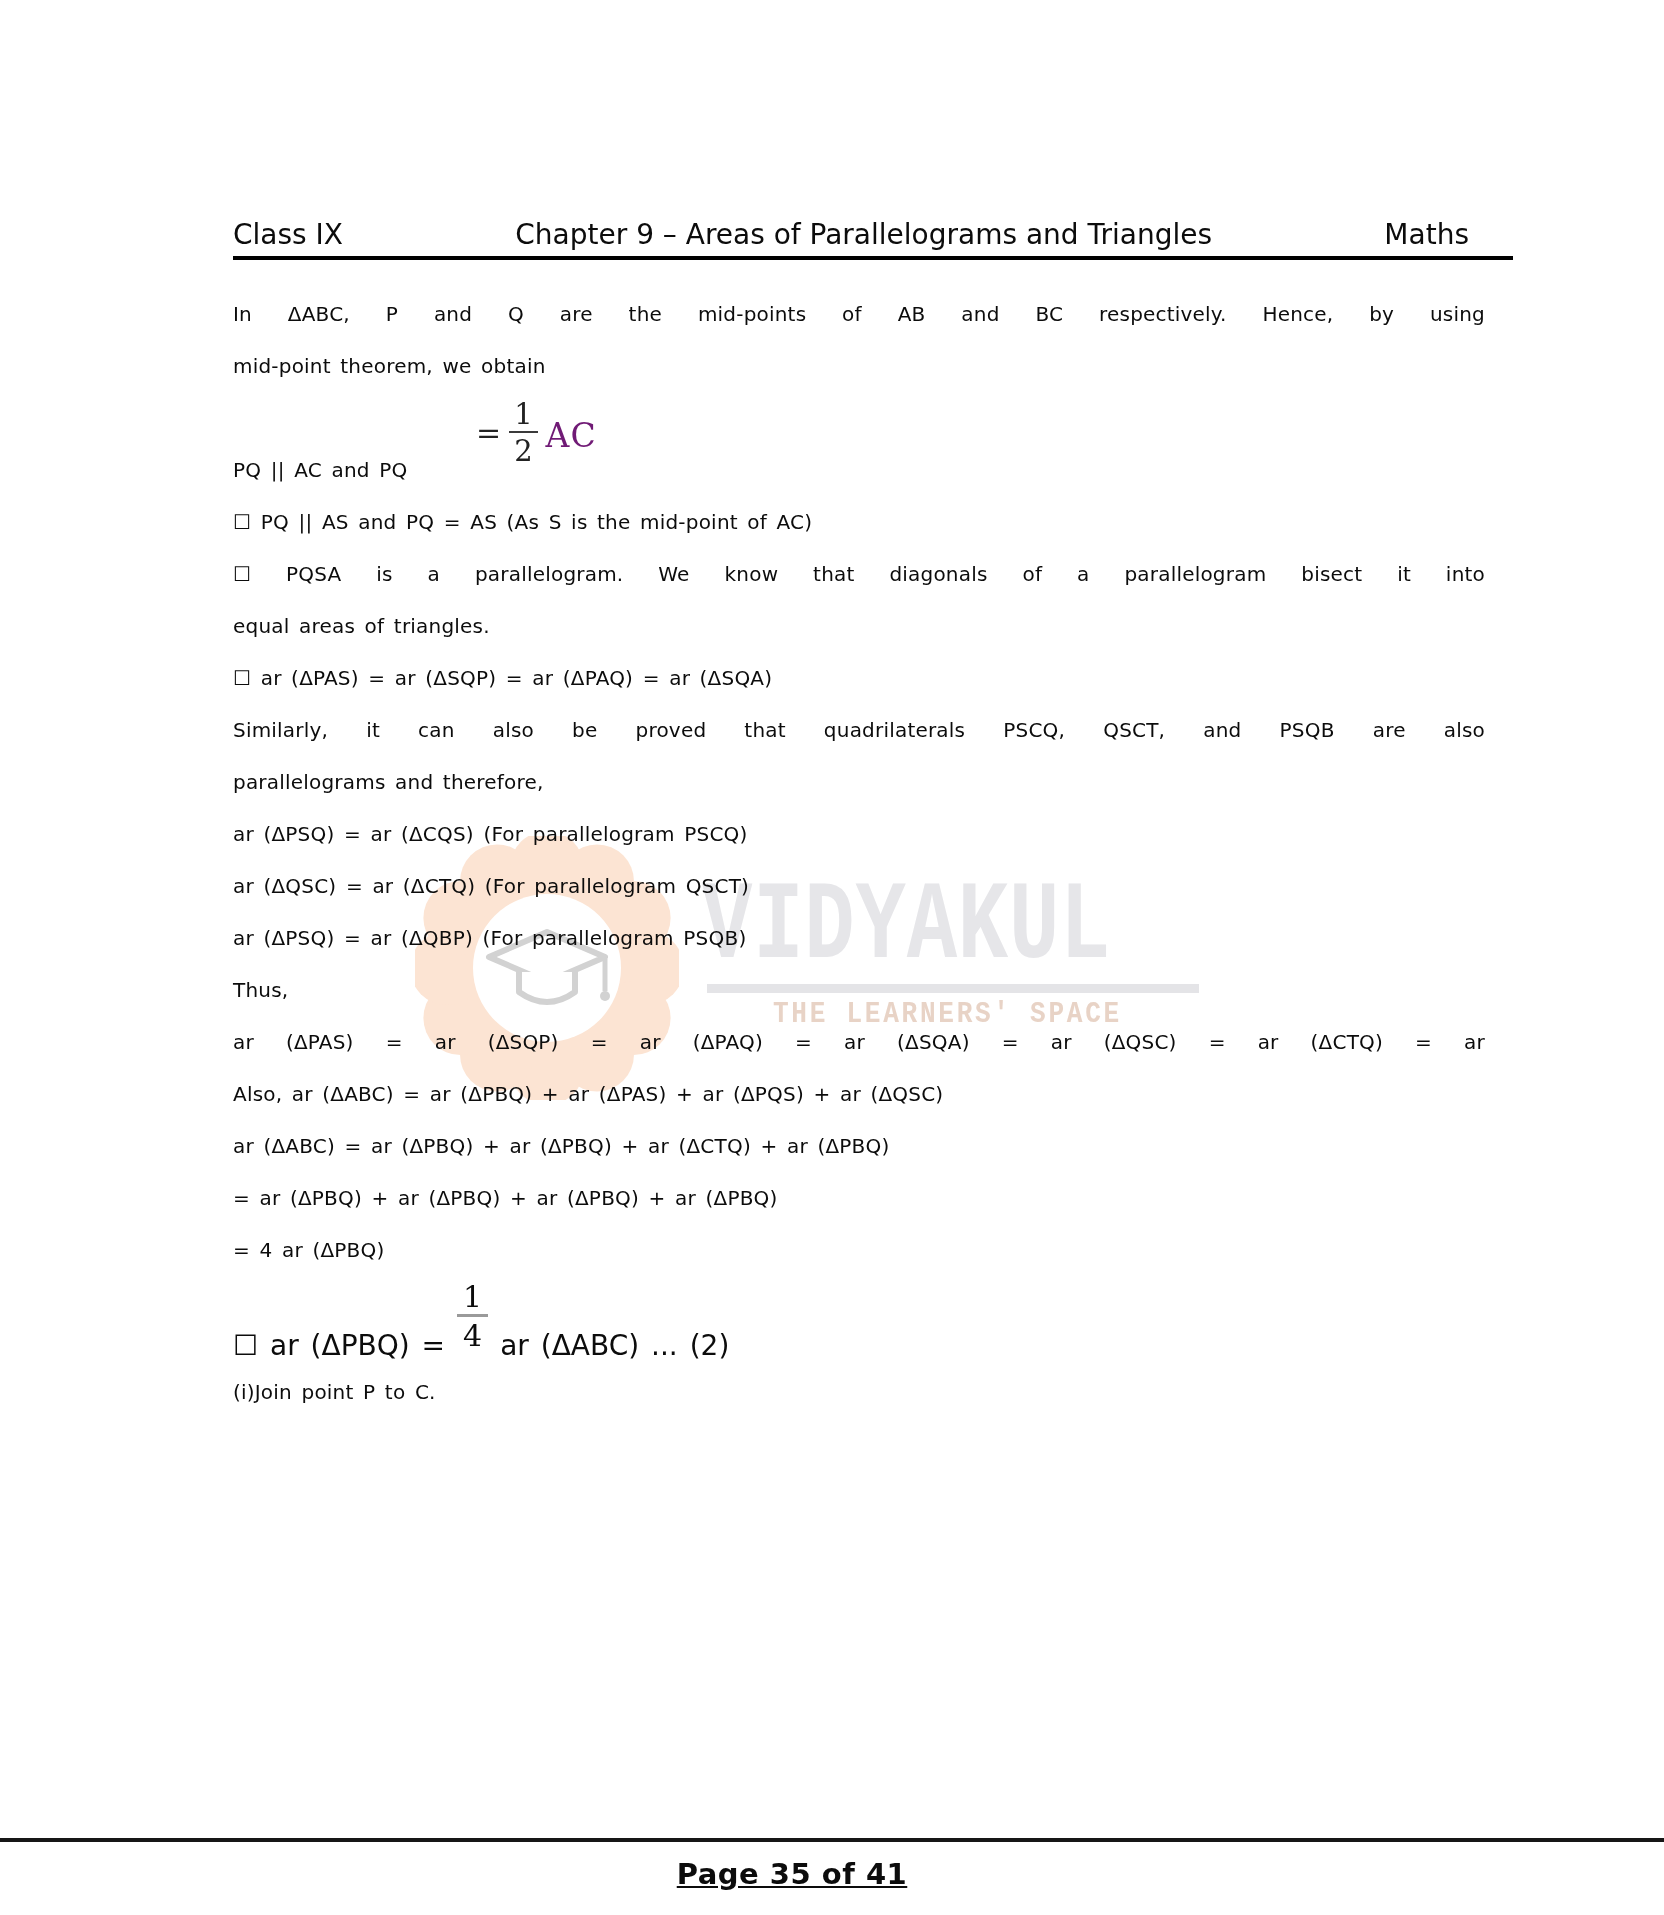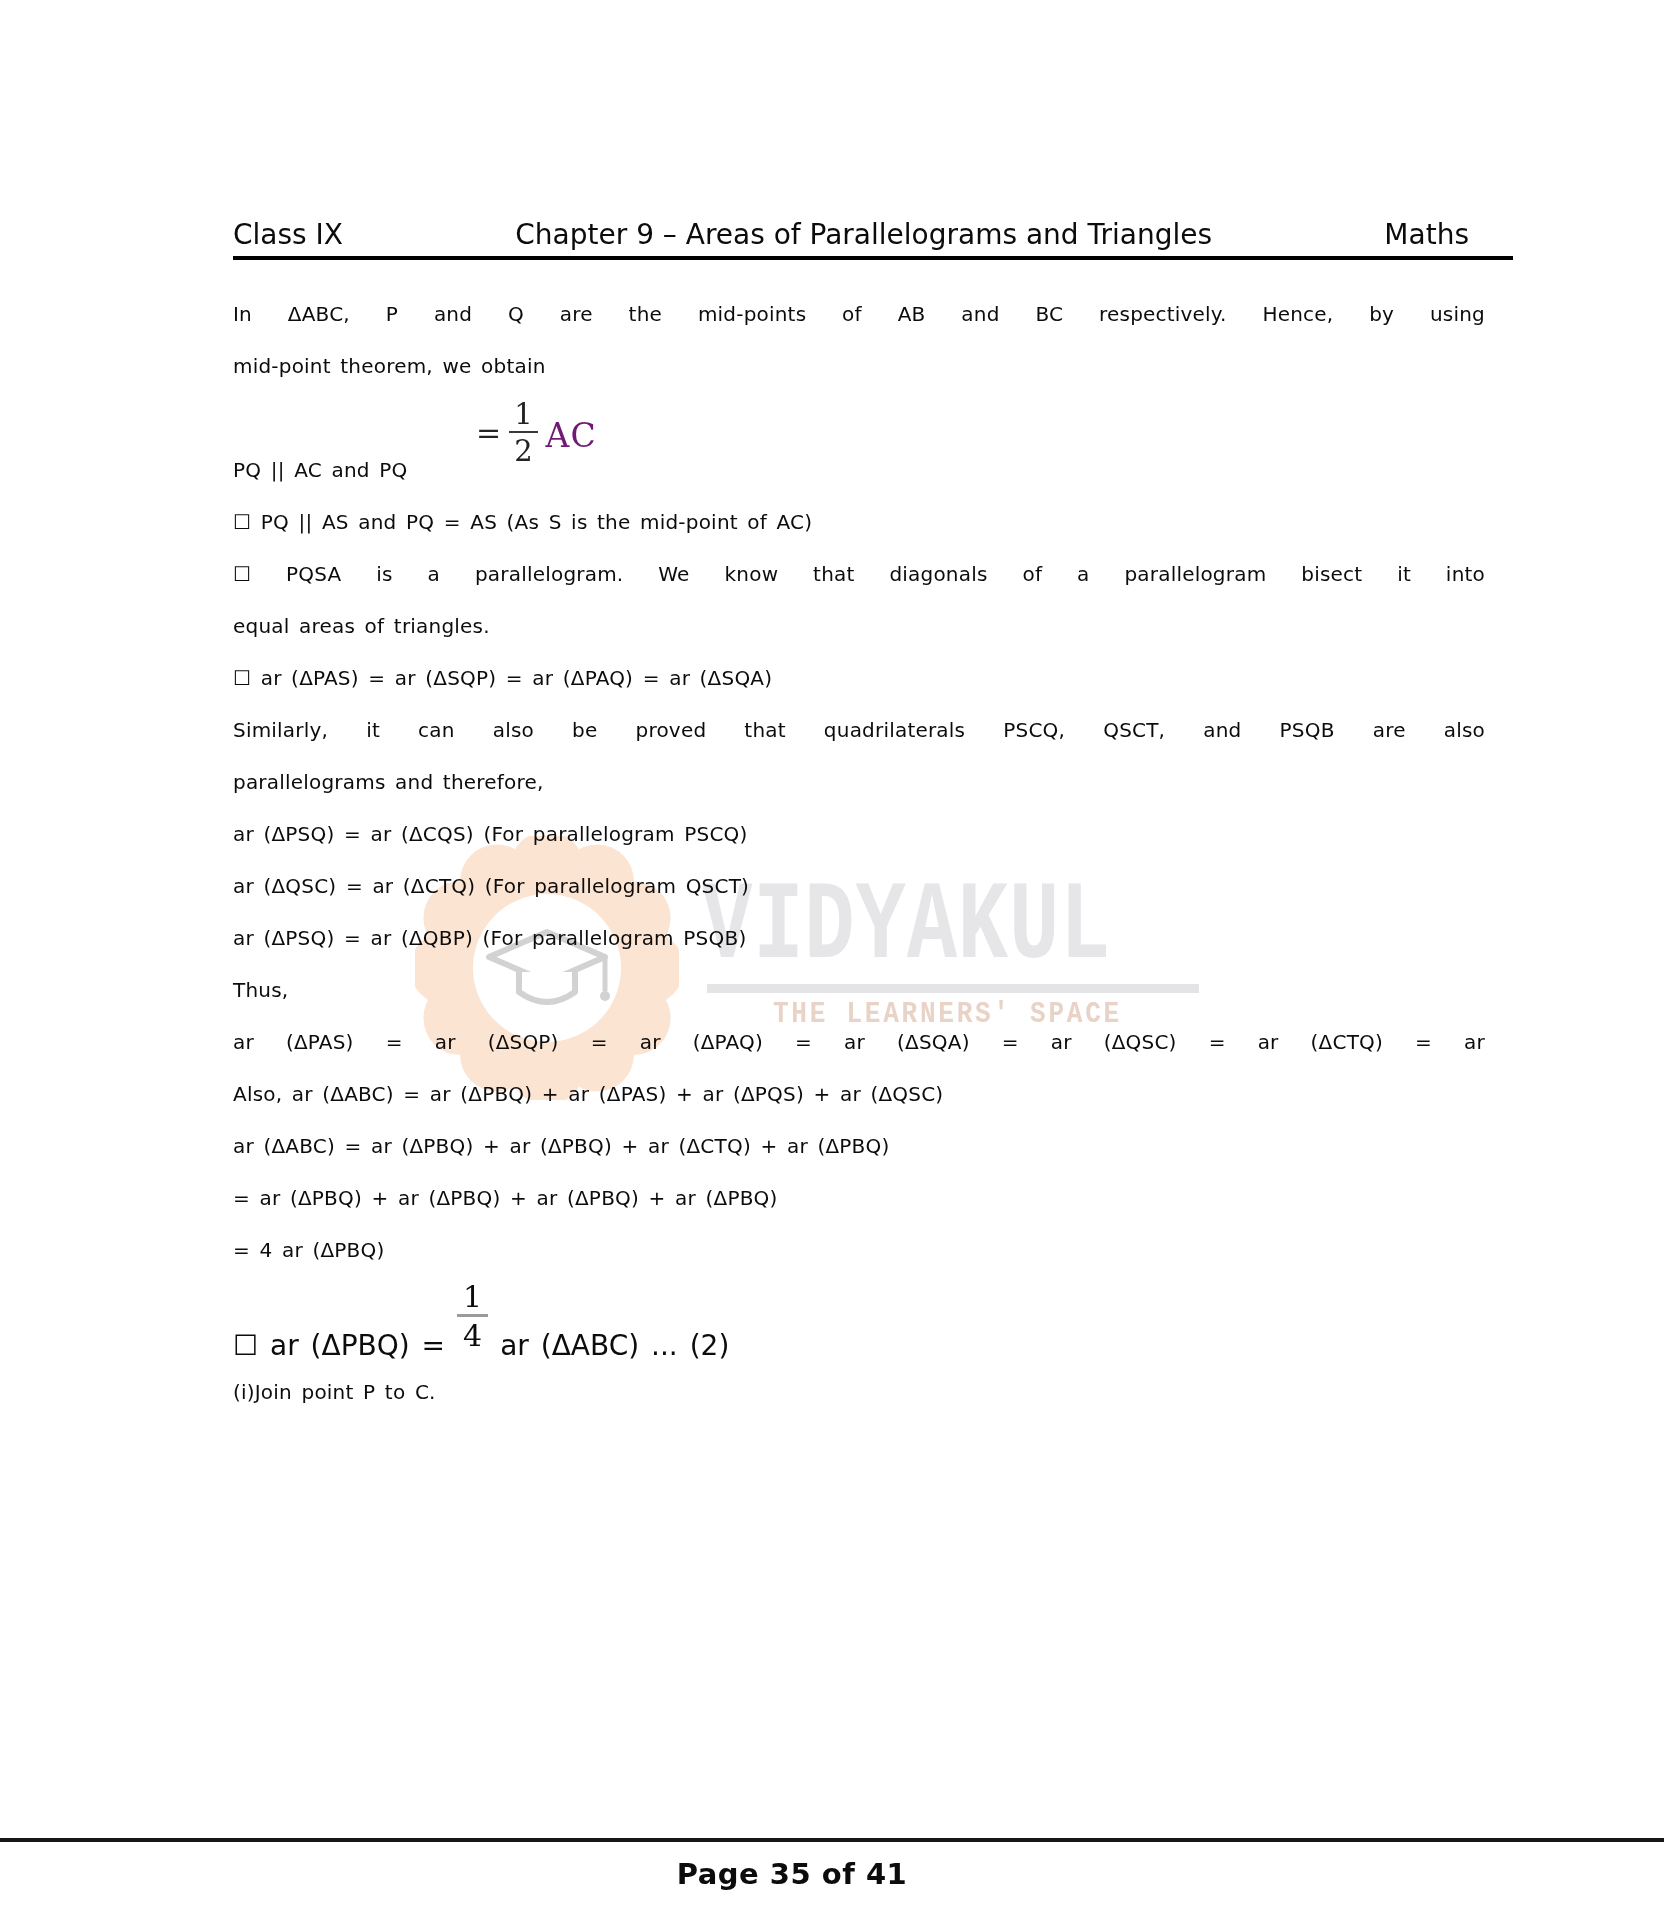--- a/index.html
+++ b/index.html
@@ -62,21 +62,21 @@
     font-size:28px; line-height:52px; white-space:nowrap; word-spacing:3px;
   }
   .frac4 { position:relative; top:-30px; margin:0 12px; }
   .frac4 .num { font-size:30px; line-height:33px; border-bottom:3px solid #9a9a9a; padding:0 6px 1px; }
   .frac4 .den { font-size:30px; line-height:33px; padding-top:2px; }
 
   
   .footer-rule { position:absolute; left:0; top:1838px; width:1664px; height:0; border-top:4px solid #161616; z-index:2; }
   .footer-text {
     position:absolute; left:0; top:1852px; width:1584px; text-align:center; z-index:2;
-    font-size:29px; font-weight:700; line-height:44px; letter-spacing:0.5px;
+    font-size:29px; font-weight:700; line-height:44px; letter-spacing:0.5px;text-decoration:underline;
   }
 </style>
 </head>
 <body>
 
 <div class="page">
 
   <div class="watermark">
     <svg class="wm-logo" width="264" height="264" viewBox="0 0 264 264" aria-hidden="true">
       <g fill="#fce4d3">

